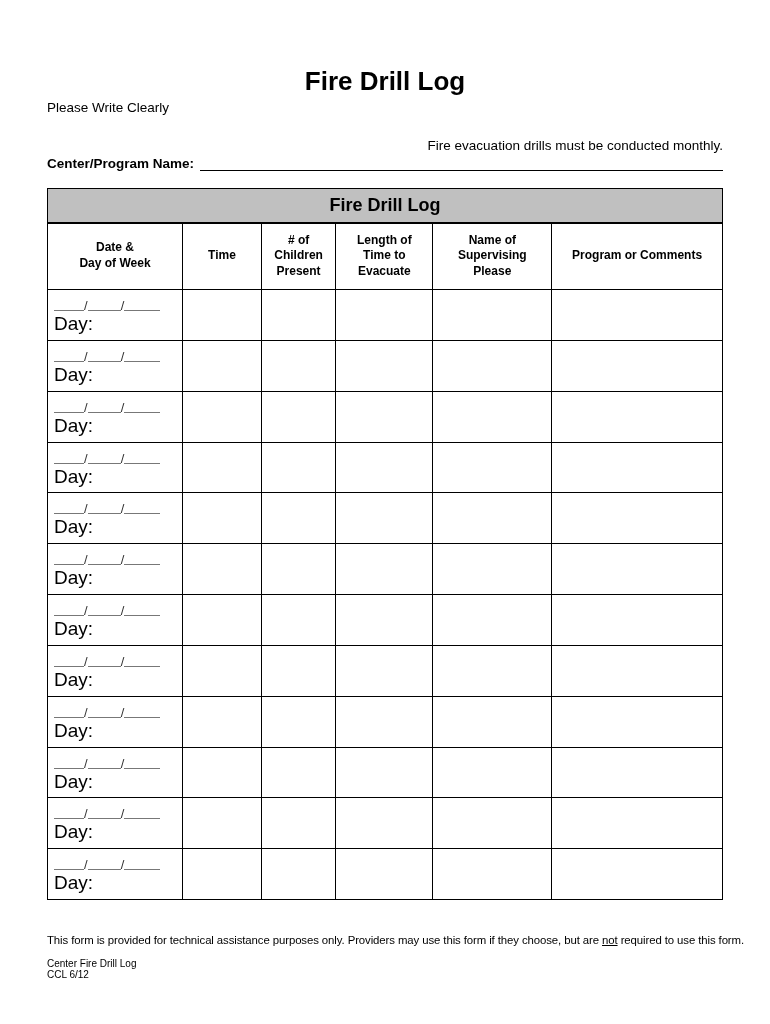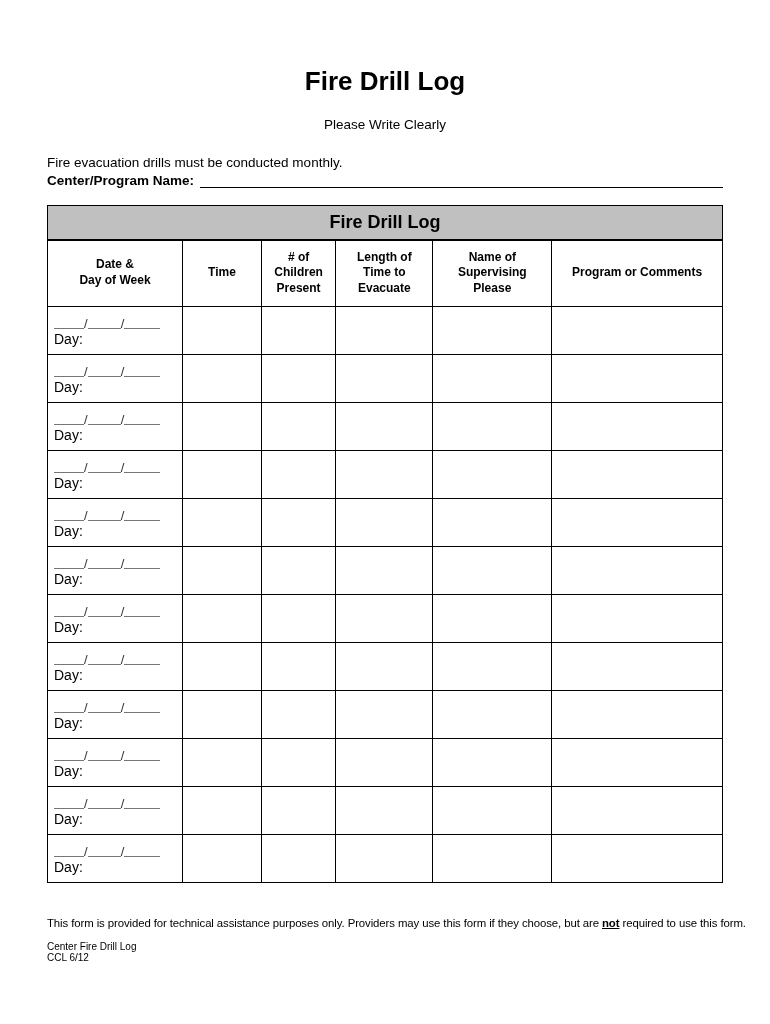--- a/index.html
+++ b/index.html
@@ -17,26 +17,26 @@
   }
   .page{width:770px;height:1024px;padding:0 47px;position:relative;}
 
   .page-title{
     text-align:center;
     font-size:26px;font-weight:bold;
     padding-top:66px;
     letter-spacing:0px;
   }
   .page-subtitle{
-    text-align:center;
+    text-align:left;
     font-size:13.5px;
-    margin-top:20px;
+    margin-top:3px;
   }
   .instruction{
-    text-align:left;
+    text-align:right;
     font-size:13.5px;
     margin-top:23px;
   }
 
   .center-name-row{
     display:flex;align-items:flex-end;
     font-size:13.5px;font-weight:bold;
     height:18px;
   }
   .center-name-row .label{white-space:nowrap;}
@@ -92,33 +92,33 @@
   .blank.b1{width:30px;}
   .blank.b2{width:33px;}
   .blank.b3{width:36px;}
   .slash{
     font-size:13px;
     color:#333;
     padding:0 0px;
     transform:translateY(1px);
   }
   .day-label{
-    font-size:14px;
+    font-size:19px;
     margin-top:2px;
     line-height:1.15;
   }
 
   .footer-note{
     margin-top:34px;
     text-align:center;
     font-size:11.4px;
     letter-spacing:-0.1px;
     white-space:nowrap;
   }
-  .footer-note .emph{font-weight:bold;text-decoration:underline;}
+  .footer-note .emph{font-weight:normal;text-decoration:underline;}
   .footer-meta{
     display:flex;justify-content:space-between;
     margin-top:12px;
     font-size:10px;
     font-stretch:condensed;
     flex-direction:column;
   }
 </style>
 </head>
 <body>

